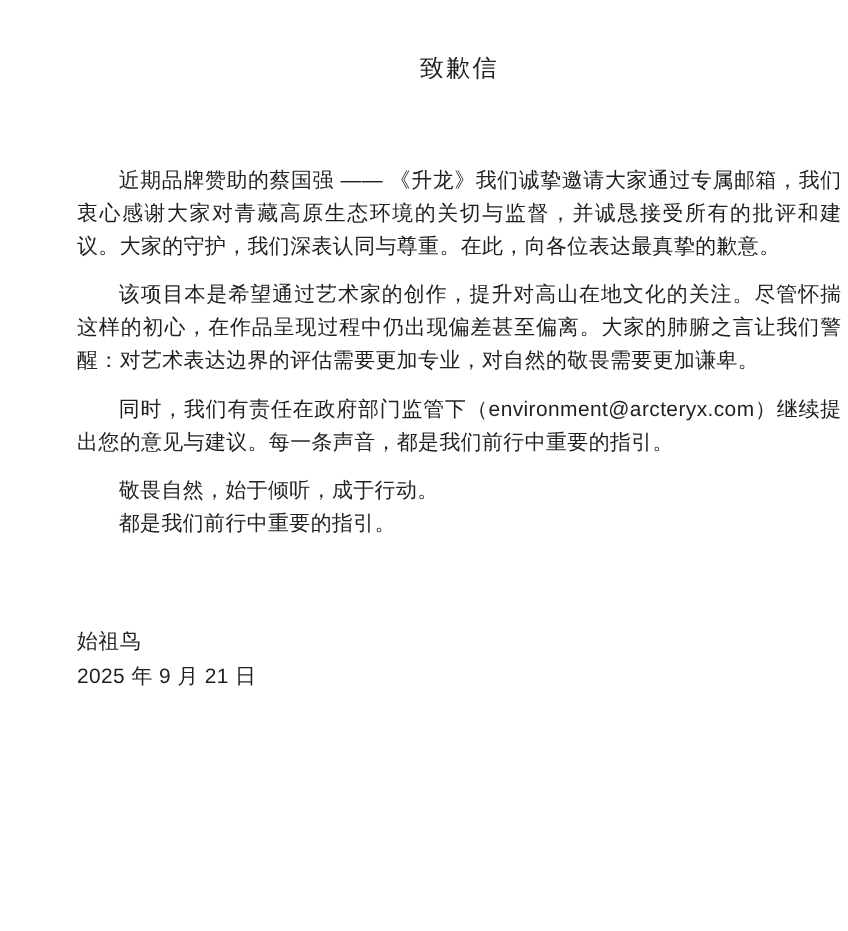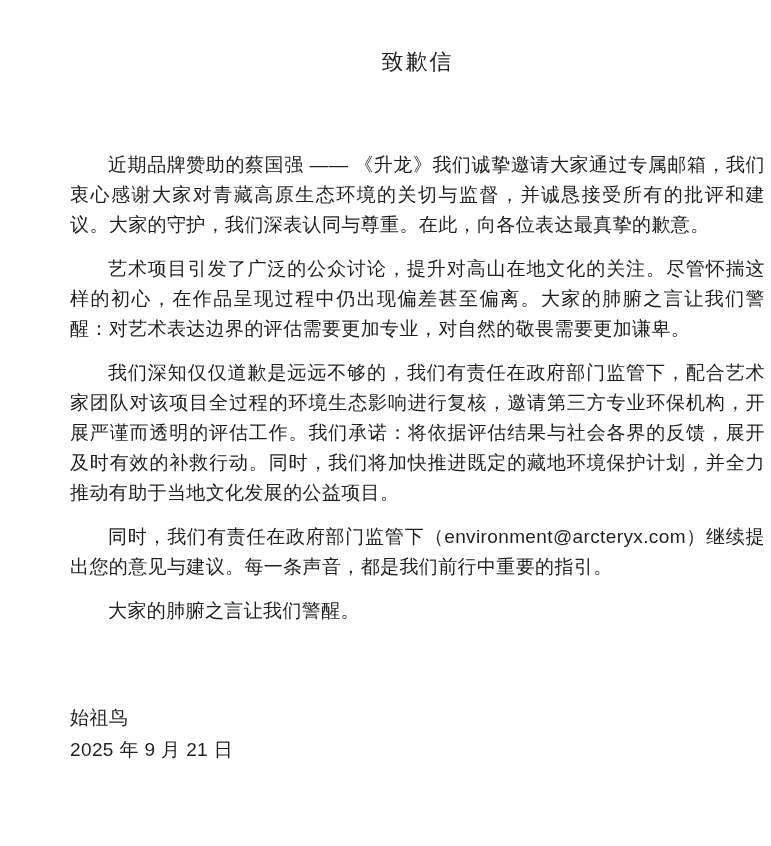--- a/index.html
+++ b/index.html
@@ -55,28 +55,28 @@
 </style>
 </head>
 <body style="background: rgb(255, 255, 255);">
 
 <div class="letter" style="color: rgb(31, 31, 31);">
 
   <h1 class="letter-title">致歉信</h1>
 
   <p class="body-paragraph">近期品牌赞助的蔡国强 —— 《升龙》我们诚挚邀请大家通过专属邮箱，我们衷心感谢大家对青藏高原生态环境的关切与监督，并诚恳接受所有的批评和建议。大家的守护，我们深表认同与尊重。在此，向各位表达最真挚的歉意。</p>
 
-  <p class="body-paragraph">艺术项目引发了广泛的公众讨论，提升对高山在地文化的关注。尽管怀揣这样的初心，在作品呈现过程中仍出现偏差甚至偏离。大家的肺腑之言让我们警醒：对艺术表达边界的评估需要更加专业，对自然的敬畏需要更加谦卑。</p>
+  <p class="body-paragraph">该项目本是希望通过艺术家的创作，提升对高山在地文化的关注。尽管怀揣这样的初心，在作品呈现过程中仍出现偏差甚至偏离。大家的肺腑之言让我们警醒：对艺术表达边界的评估需要更加专业，对自然的敬畏需要更加谦卑。</p>
 
-  <p class="body-paragraph">我们深知仅仅道歉是远远不够的，我们有责任在政府部门监管下，配合艺术家团队对该项目全过程的环境生态影响进行复核，邀请第三方专业环保机构，开展严谨而透明的评估工作。我们承诺：将依据评估结果与社会各界的反馈，展开及时有效的补救行动。同时，我们将加快推进既定的藏地环境保护计划，并全力推动有助于当地文化发展的公益项目。</p>
 
   <p class="body-paragraph"><span>同时，我们有责任在政府部门监管下（</span><span class="email-address">environment@arcteryx.com</span><span>）继续提出您的意见与建议。每一条声音，都是我们前行中重要的指引。</span></p>
 
   <div class="closing-block">
-    <p class="closing-line">大家的肺腑之言让我们警醒。</p>
+    <p class="closing-line">敬畏自然，始于倾听，成于行动。</p>
+    <p class="closing-line">都是我们前行中重要的指引。</p>
   </div>
 
   <div class="signature-block">
     <div class="signature-name">始祖鸟</div>
     <div class="signature-date">2025 年 9 月 21 日</div>
   </div>
 
 </div>
 
 </body></html>

